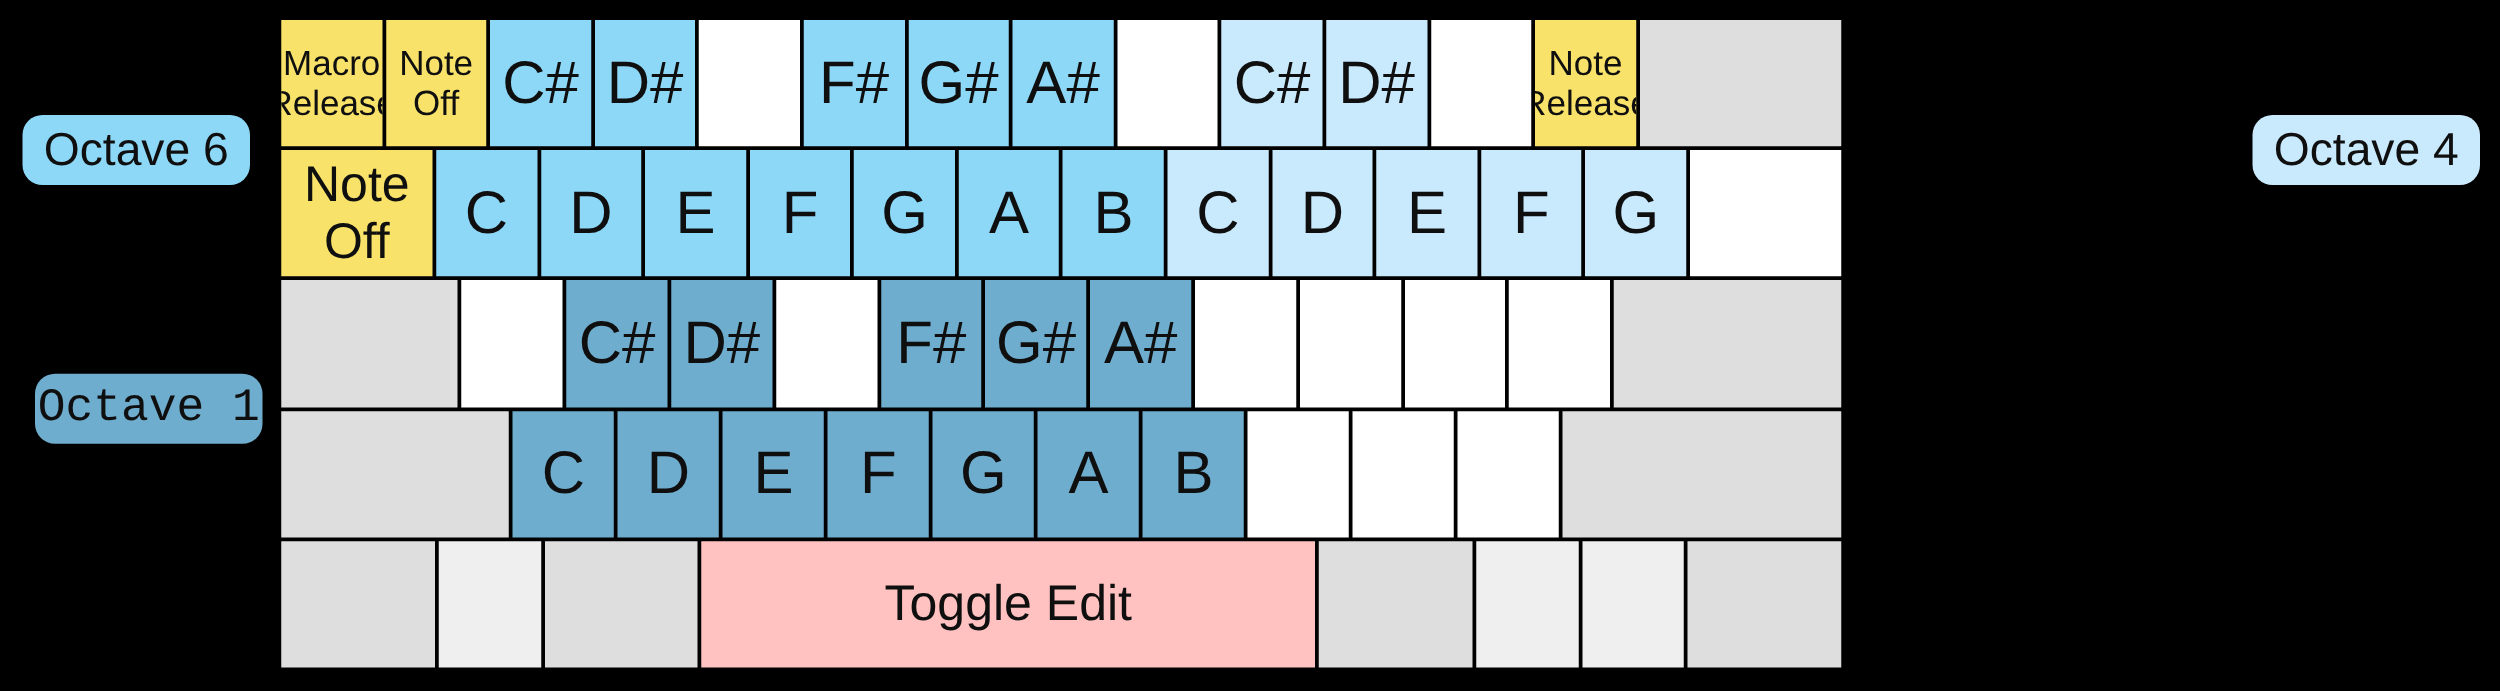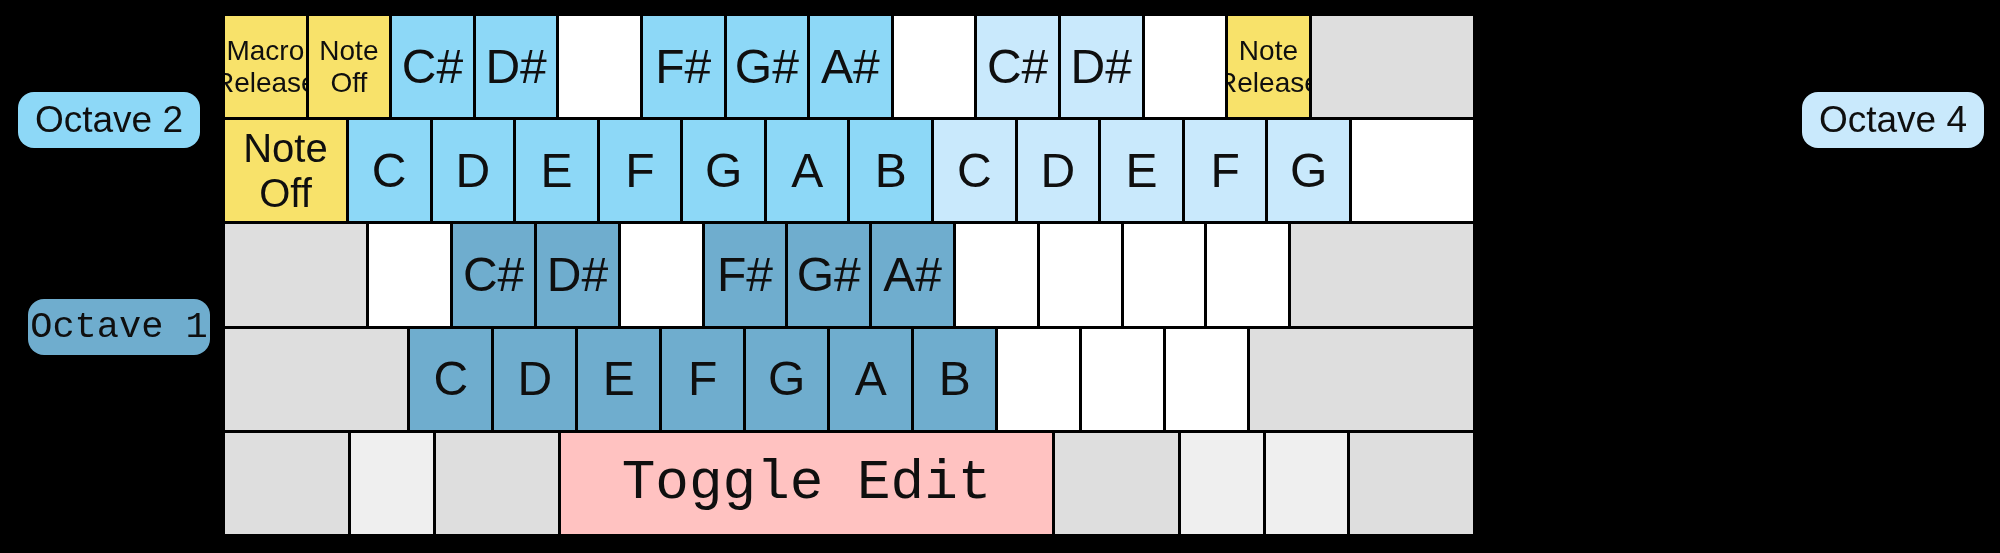--- a/index.html
+++ b/index.html
@@ -36,21 +36,21 @@
     align-items: center;
     justify-content: center;
     text-align: center;
     color: #0f0f0f;
     white-space: pre-line;
     line-height: 1.12;
     overflow: hidden;
     min-width: 0;
   }
   .key.l { font-size: 48px; }
-  .key.m { font-size: 56px; font-family: Liberation Mono, monospace; }
+  .key.m { font-size: 40px; }
   .key.t { font-size: 40px; }
   .key.s { font-size: 28px; }
   .pill {
     position: absolute;
     height: 56px;
     width: 182px;
     border-radius: 16px;
     display: flex;
     align-items: center;
     justify-content: center;
@@ -58,21 +58,21 @@
     color: #0f0f0f;
   }
   .pill.octave2 { left: 18px;   top: 92px;  }
   .pill.octave1 { left: 28px;   top: 299px; font-family: Liberation Mono, monospace; }
   .pill.octave3 { left: 1802px; top: 92px;  }
 </style>
 </head>
 <body>
 
 <div class="stage">
-  <div class="pill octave2" style="background: rgb(141, 216, 247);">Octave 2</div>
+  <div class="pill octave2" style="background: rgb(141, 216, 247);">Octave 6</div>
   <div class="pill octave1" style="background: rgb(111, 173, 206);">Octave 1</div>
   <div class="pill octave3" style="background: rgb(201, 233, 252);">Octave 4</div>
   <div class="keyboard">
       <div class="krow">
         <div class="key s" style="flex: 1 1 0px; background: rgb(248, 226, 106);">Macro
 Release</div>
         <div class="key s" style="flex: 1 1 0px; background: rgb(248, 226, 106);">Note
 Off</div>
         <div class="key l" style="flex: 1 1 0px; background: rgb(141, 216, 247);">C#</div>
         <div class="key l" style="flex: 1 1 0px; background: rgb(141, 216, 247);">D#</div>

